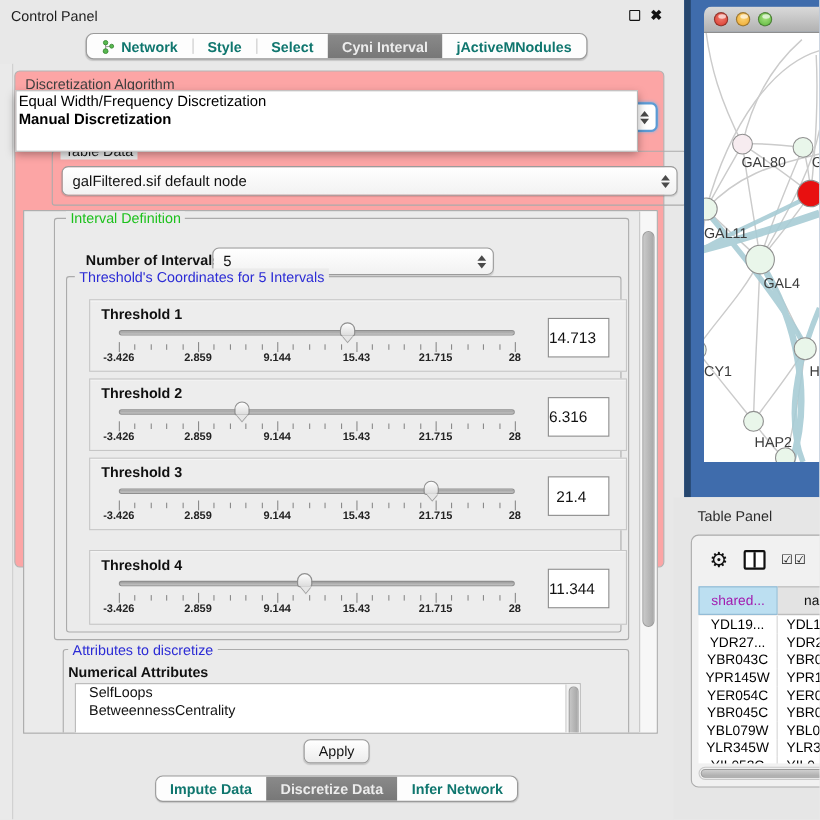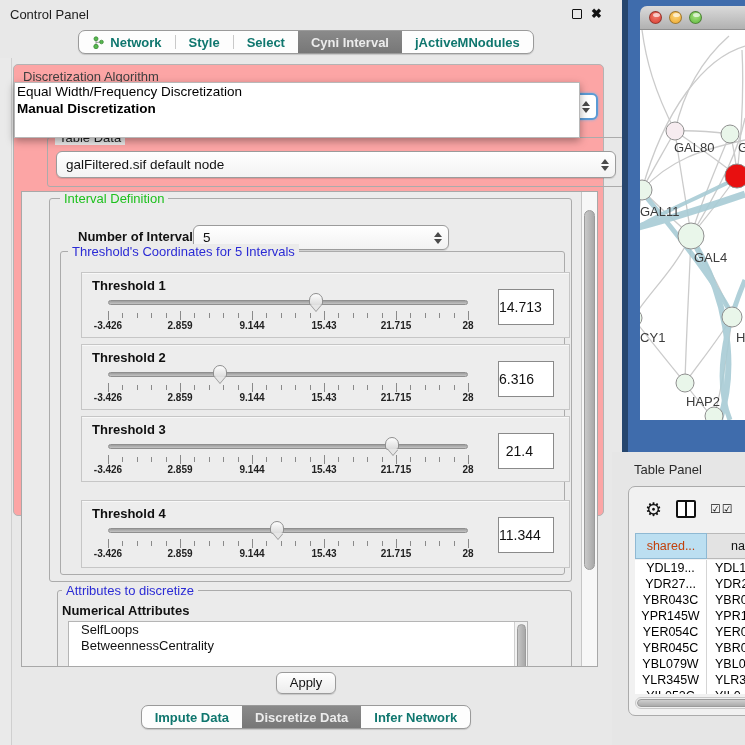--- a/index.html
+++ b/index.html
@@ -99,21 +99,21 @@
   
   .tp-area { position:absolute; left:612px; top:452px; width:133px; height:293px; background:#E6E6E6; }
   .tp-title { position:absolute; left:22px; top:10px; font-size:13px; color:#2b2b2b; }
   .tp-window { position:absolute; left:16px; top:34px; width:130px; height:230px; background:#F1F1F1; border:1px solid #ababab; border-radius:7px; }
   .tp-toolbar { position:absolute; left:0; top:0; width:100%; height:44px; display:flex; align-items:center; padding-left:16px; gap:14px; }
   .gear-glyph { font-family:"DejaVu Sans", sans-serif; font-size:19px; color:#111; line-height:20px; }
   .col-icon { width:20px; height:18px; border:2px solid #111; border-radius:2px; position:relative; background:#fff; }
   .col-icon::after { content:""; position:absolute; left:7px; top:0; bottom:0; width:2px; background:#111; }
   .check-glyph { font-family:"DejaVu Sans", sans-serif; font-size:12px; color:#111; letter-spacing:1px; }
   .tp-header { position:absolute; left:6px; top:46px; height:26px; display:flex; }
-  .tp-h1 { width:72px; background:#BCDFF1; border:1px solid #8fb9d3; font-size:12.5px; color:#c2410c; text-align:center; line-height:24px; }
+  .tp-h1 { width:72px; background:#BCDFF1; border:1px solid #8fb9d3; font-size:12.5px; color:#a21caf; text-align:center; line-height:24px; }
   .tp-h2 { width:120px; background:#E3E3E3; border:1px solid #b9b9b9; border-left:none; font-size:12.5px; color:#111; line-height:24px; padding-left:24px; }
   .tp-rows { position:absolute; left:6px; top:73px; width:192px; height:134px; background:#fff; overflow:hidden; }
   .tp-row { display:flex; height:16px; }
   .tp-c1 { width:72px; font-size:12.5px; color:#000; text-align:center; line-height:16px; border-right:1px solid #d5d5d5; overflow:hidden; white-space:nowrap; }
   .tp-c2 { width:120px; font-size:12.5px; color:#000; line-height:16px; padding-left:8px; overflow:hidden; white-space:nowrap; }
   .tp-hscroll { position:absolute; left:6px; top:210px; width:150px; height:12px; background:#f0f0f0; border:1px solid #c9c9c9; border-radius:7px; }
   .tp-hscroll .thumb-h { position:absolute; left:1px; top:1px; height:8px; width:140px; border-radius:5px; background:linear-gradient(#cfcfcf,#ababab); border:1px solid #9b9b9b; }
 
   .net-node-label { font-size:13px; fill:#3c3c3c; font-family:"Liberation Sans", sans-serif; }
 </style>

